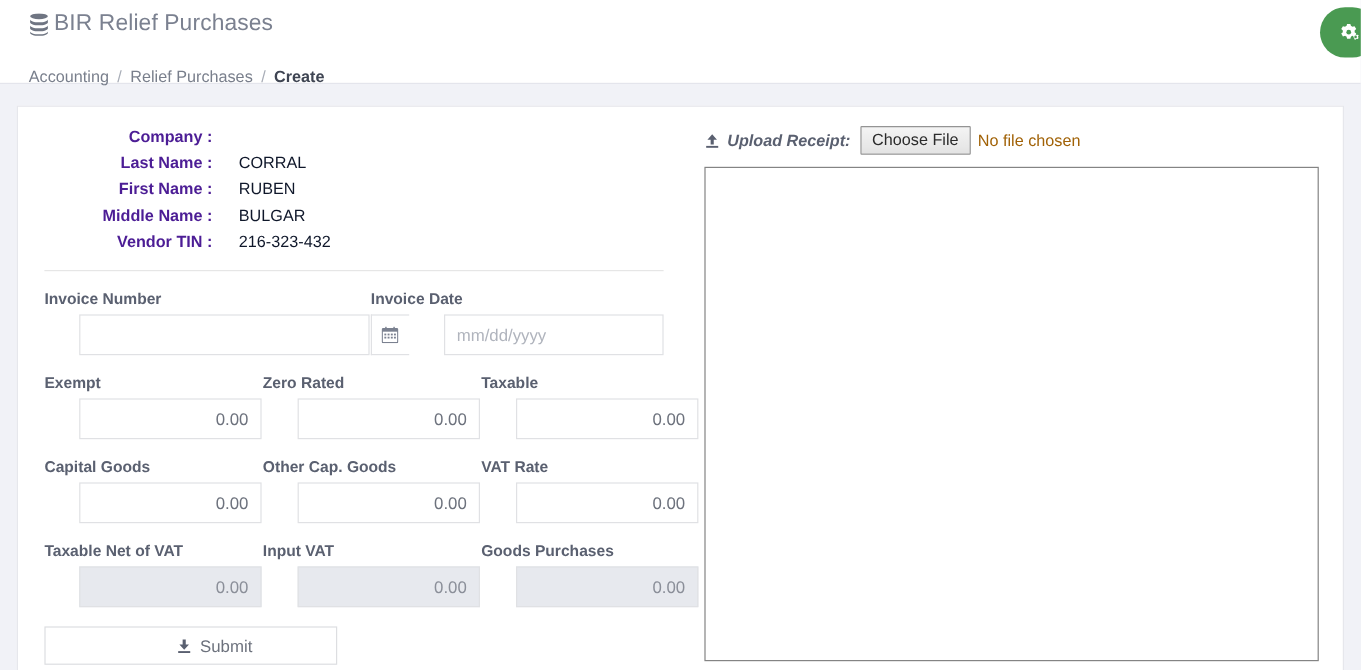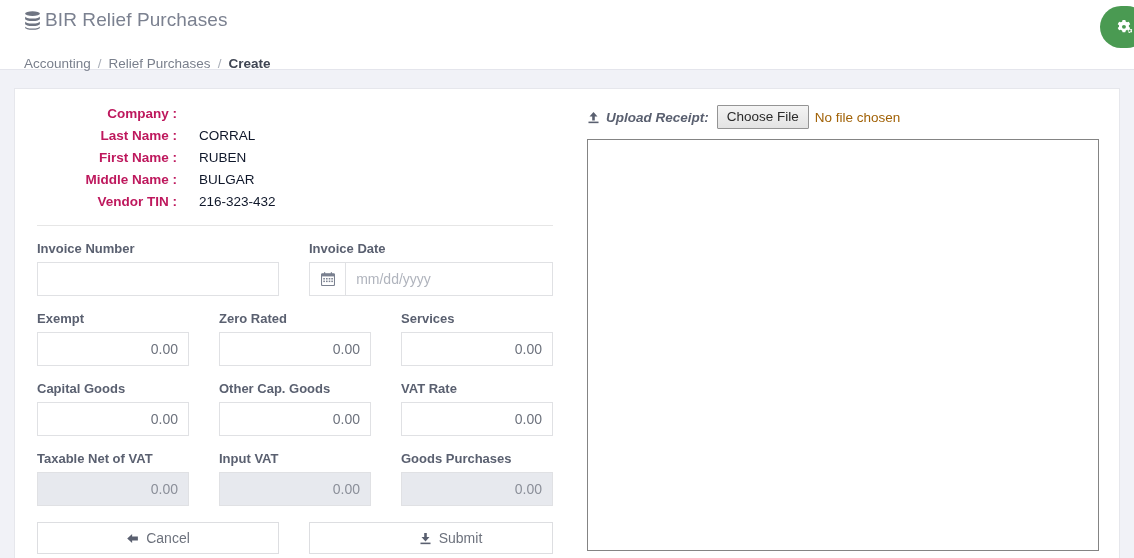--- a/index.html
+++ b/index.html
@@ -75,21 +75,21 @@
   .card-inner { display: flex; height: 100%; }
   .col-left  { width: 566px; padding: 14px 14px 0 22px; position: relative; }
   .col-right { flex: 1; padding: 14px 12px 0 4px; }
 
   
   .info-table { border-collapse: collapse; margin: 0 0 0 0; }
   .info-table td { padding: 2px 0; font-size: 13.5px; vertical-align: top; line-height: 18px; }
   .info-label {
     text-align: right;
     font-weight: bold;
-    color: #be185d;
+    color: #4c1d95;
     width: 140px;
     padding-right: 0 !important;
     white-space: nowrap;
   }
   .info-value { color: #0f172a; padding-left: 22px !important; white-space: nowrap; }
 
   .divider {
     border: none;
     border-top: 1px solid #e6e6e6;
     margin: 12px 14px 0 0;
@@ -113,20 +113,21 @@
   input.txt {
     width: 100%;
     height: 34px;
     border: 1px solid #e0e1e4;
     background: #fff;
     font-size: 14px;
     color: #6d727d;
     padding: 0 10px;
     font-family: "Liberation Sans", sans-serif;
     outline: none;
+    margin-left: 29px;
   }
   input.num { text-align: right; }
   input.ro {
     background: #e7e9ee;
     border: 1px solid #e0e1e4;
     color: #8b8f99;
   }
   input.txt::placeholder { color: #b0b4bd; }
 
   .date-group { display: flex; width: 100%; }
@@ -291,21 +292,21 @@
     <div class="row">
       <div class="fld w-3">
         <div class="field-label">Exempt</div>
         <input class="txt num" type="text" value="0.00" style="">
       </div>
       <div class="fld w-3">
         <div class="field-label">Zero Rated</div>
         <input class="txt num" type="text" value="0.00" style="">
       </div>
       <div class="fld w-3" style="margin-right:0">
-        <div class="field-label">Services</div>
+        <div class="field-label">Taxable</div>
         <input class="txt num" type="text" value="0.00" style="">
       </div>
     </div>
 
     <div class="row">
       <div class="fld w-3">
         <div class="field-label">Capital Goods</div>
         <input class="txt num" type="text" value="0.00" style="">
       </div>
       <div class="fld w-3">
@@ -327,26 +328,20 @@
         <div class="field-label">Input VAT</div>
         <input class="txt num ro" type="text" readonly="" value="0.00" style="">
       </div>
       <div class="fld w-3" style="margin-right:0">
         <div class="field-label">Goods Purchases</div>
         <input class="txt num ro" type="text" readonly="" value="0.00" style="">
       </div>
     </div>
 
     <div class="btn-row">
-      <button class="btn btn-cancel">
-        <svg viewBox="0 0 14 14">
-          <path fill="#5a6070" d="M6.6 2.1 1.3 7l5.3 4.9V9.2h6.2V4.8H6.6z"></path>
-        </svg>
-        <span>Cancel</span>
-      </button>
       <button class="btn btn-submit">
         <svg viewBox="0 0 14 14">
           <path fill="#5a6070" d="M5.6 1h2.8v4.4h2.9L7 10.2 2.7 5.4h2.9z"></path>
           <rect x="1.6" y="11.4" width="10.8" height="1.7" fill="#5a6070"></rect>
         </svg>
         <span>Submit</span>
       </button>
     </div>
   </div>
 

